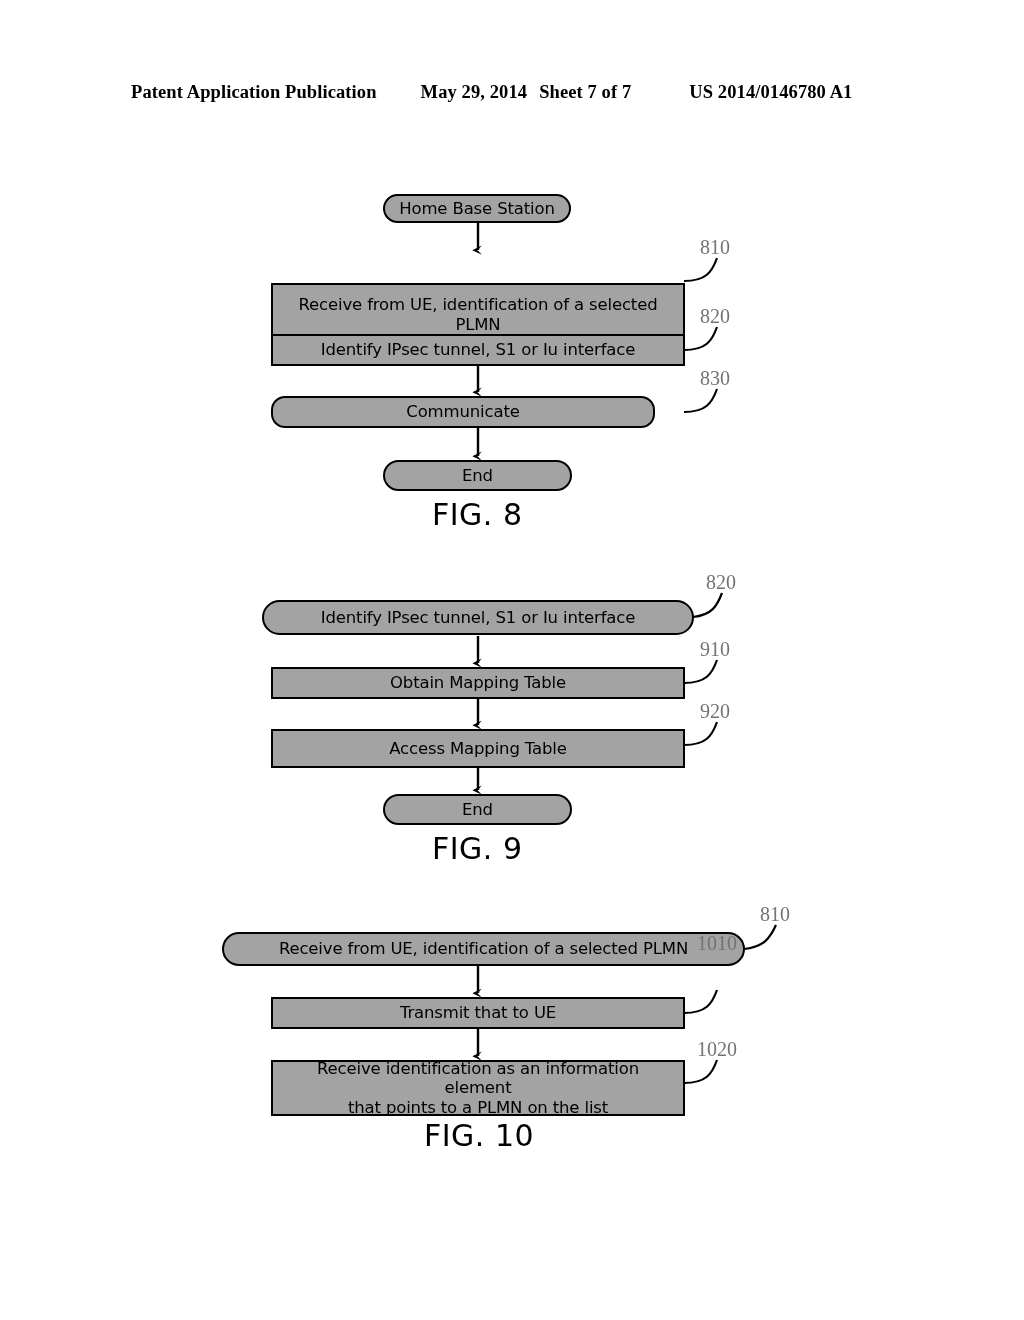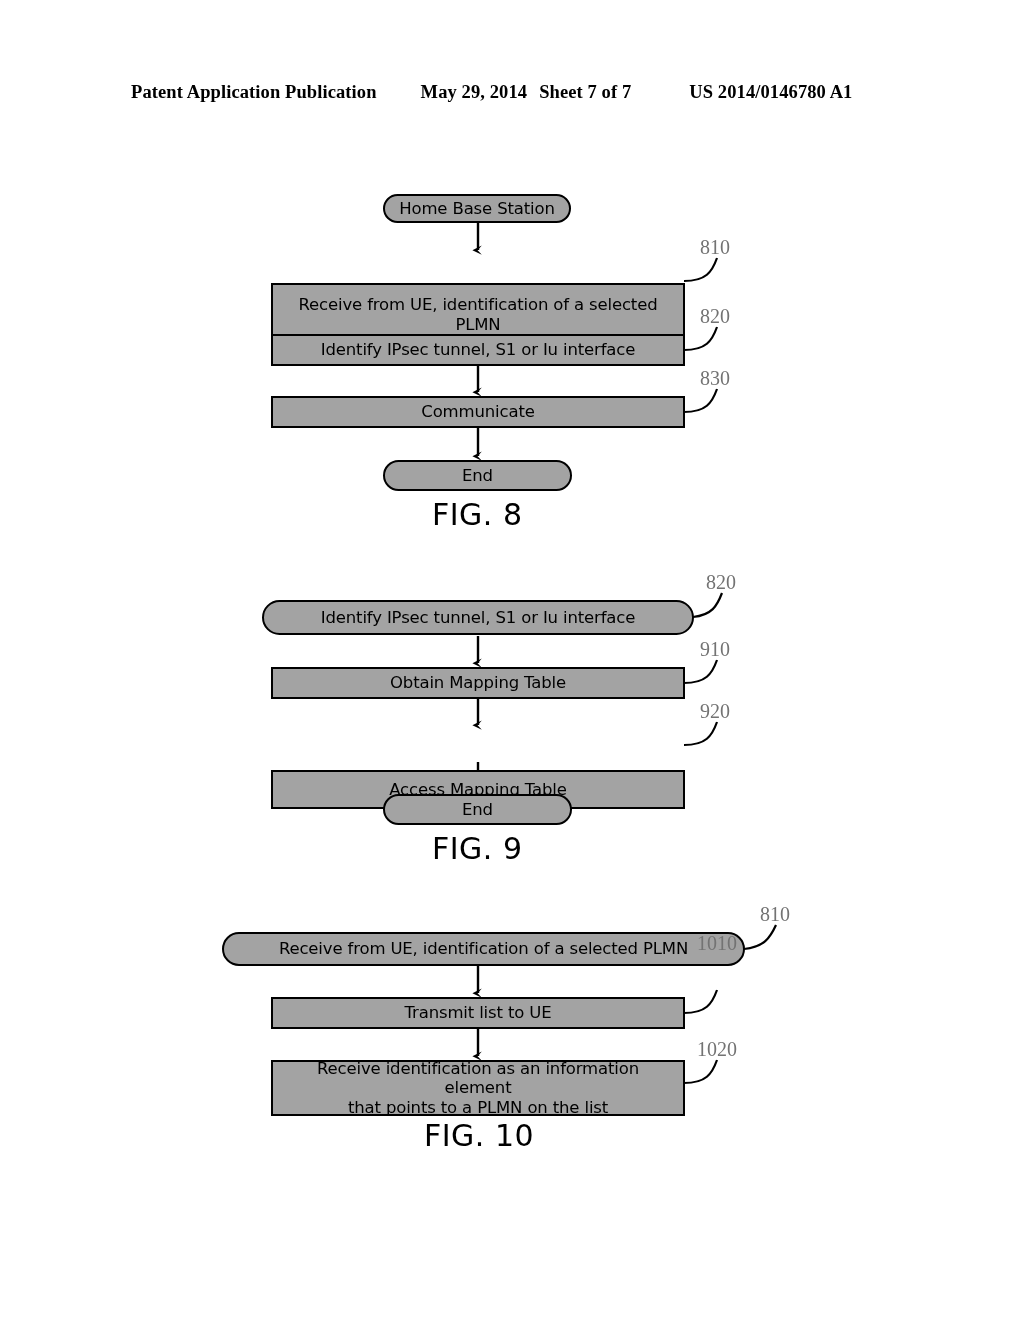--- a/index.html
+++ b/index.html
@@ -159,59 +159,59 @@
   <span class="node-text">Receive from UE, identification of a selected
 PLMN</span>
 </div>
 <div class="ref-num" style="left:700px; top:236px;">810</div>
 
 <div class="node" style="left:271px; top:334px; width:414px; height:32px;">
   <span class="node-text">Identify IPsec tunnel, S1 or Iu interface</span>
 </div>
 <div class="ref-num" style="left:700px; top:305px;">820</div>
 
-<div class="node" style="left:271px; top:396px; width:414px; height:32px;">
+<div class="node" style="left:271px; top:396px; width:384px; height:32px;border-radius:14px;">
   <span class="node-text">Communicate</span>
 </div>
 <div class="ref-num" style="left:700px; top:367px;">830</div>
 
 <div class="node rounded" style="left:383px; top:460px; width:189px; height:31px;">
   <span class="node-text">End</span>
 </div>
 
 <div class="fig-caption" style="left:432px; top:497px;">FIG. 8</div>
 
 <div class="node rounded" style="left:262px; top:600px; width:432px; height:35px;">
   <span class="node-text">Identify IPsec tunnel, S1 or Iu interface</span>
 </div>
 <div class="ref-num" style="left:706px; top:571px;">820</div>
 
 <div class="node" style="left:271px; top:667px; width:414px; height:32px;text-align:right;">
   <span class="node-text">Obtain Mapping Table</span>
 </div>
 <div class="ref-num" style="left:700px; top:638px;">910</div>
 
-<div class="node" style="left:271px; top:729px; width:414px; height:39px;margin-top:41px;">
+<div class="node" style="left:271px; top:729px; width:414px; height:39px;">
   <span class="node-text">Access Mapping Table</span>
 </div>
 <div class="ref-num" style="left:700px; top:700px;">920</div>
 
 <div class="node rounded" style="left:383px; top:794px; width:189px; height:31px;">
   <span class="node-text">End</span>
 </div>
 
 <div class="fig-caption" style="left:432px; top:831px;">FIG. 9</div>
 
 <div class="node rounded" style="left:222px; top:932px; width:523px; height:34px;">
   <span class="node-text">Receive from UE, identification of a selected PLMN</span>
 </div>
 <div class="ref-num" style="left:760px; top:903px;">810</div>
 
 <div class="node" style="left:271px; top:997px; width:414px; height:32px;">
-  <span class="node-text">Transmit list to UE</span>
+  <span class="node-text">Transmit that to UE</span>
 </div>
 <div class="ref-num" style="left:697px; top:932px;">1010</div>
 
 <div class="node" style="left:271px; top:1060px; width:414px; height:56px;">
   <span class="node-text">Receive identification as an information element
 that points to a PLMN on the list</span>
 </div>
 <div class="ref-num" style="left:697px; top:1038px;">1020</div>
 
 <div class="fig-caption" style="left:424px; top:1118px;">FIG. 10</div>

